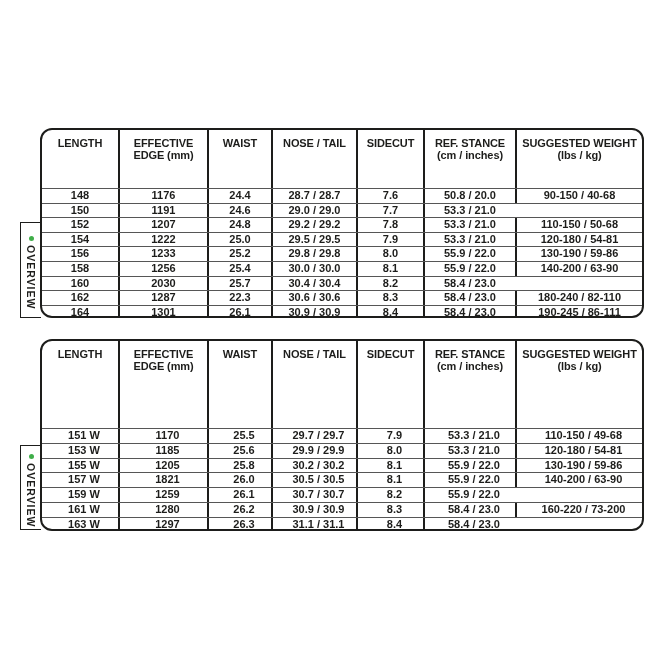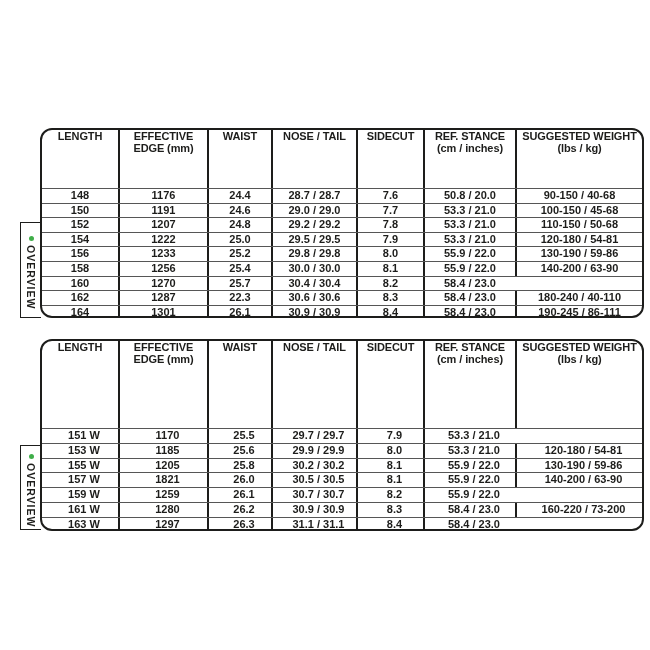--- a/index.html
+++ b/index.html
@@ -30,21 +30,21 @@
   .cell{
     text-align:center;
     font-weight:bold;
     font-size:11px;
     overflow:hidden;
     white-space:nowrap;
   }
   .cell + .cell{border-left:2px solid var(--border,#1d1d1b);}
 
   .thead .cell{
-    padding-top:0;
+    padding-top:7px;
     line-height:12px;
     letter-spacing:-0.1px;
   }
   .t1 .thead{height:58px;}
   .t2 .thead{height:87px;}
 
   .tbody .row{border-top:1px solid var(--row-line,#565656);}
   .t1 .tbody .cell{height:13.6px;line-height:13.6px;}
   .t2 .tbody .cell{height:13.8px;line-height:13.8px;padding-left:8px;}
 
@@ -122,21 +122,20 @@
           <div class="cell">50.8 / 20.0</div>
           <div class="cell">90-150 / 40-68</div>
         </div>
         <div class="row">
           <div class="cell">150</div>
           <div class="cell">1191</div>
           <div class="cell">24.6</div>
           <div class="cell">29.0 / 29.0</div>
           <div class="cell">7.7</div>
           <div class="cell">53.3 / 21.0</div>
-          <div class="cell">100-150 / 45-68</div>
         </div>
         <div class="row">
           <div class="cell">152</div>
           <div class="cell">1207</div>
           <div class="cell">24.8</div>
           <div class="cell">29.2 / 29.2</div>
           <div class="cell">7.8</div>
           <div class="cell">53.3 / 21.0</div>
           <div class="cell">110-150 / 50-68</div>
         </div>
@@ -162,34 +161,34 @@
           <div class="cell">158</div>
           <div class="cell">1256</div>
           <div class="cell">25.4</div>
           <div class="cell">30.0 / 30.0</div>
           <div class="cell">8.1</div>
           <div class="cell">55.9 / 22.0</div>
           <div class="cell">140-200 / 63-90</div>
         </div>
         <div class="row">
           <div class="cell">160</div>
-          <div class="cell">1270</div>
+          <div class="cell">2030</div>
           <div class="cell">25.7</div>
           <div class="cell">30.4 / 30.4</div>
           <div class="cell">8.2</div>
           <div class="cell">58.4 / 23.0</div>
         </div>
         <div class="row">
           <div class="cell">162</div>
           <div class="cell">1287</div>
           <div class="cell">22.3</div>
           <div class="cell">30.6 / 30.6</div>
           <div class="cell">8.3</div>
           <div class="cell">58.4 / 23.0</div>
-          <div class="cell">180-240 / 40-110</div>
+          <div class="cell">180-240 / 82-110</div>
         </div>
         <div class="row">
           <div class="cell">164</div>
           <div class="cell">1301</div>
           <div class="cell">26.1</div>
           <div class="cell">30.9 / 30.9</div>
           <div class="cell">8.4</div>
           <div class="cell">58.4 / 23.0</div>
           <div class="cell">190-245 / 86-111</div>
         </div>
@@ -229,20 +228,21 @@
         </div>
       </div>
       <div class="tbody">
         <div class="row">
           <div class="cell">151 W</div>
           <div class="cell">1170</div>
           <div class="cell">25.5</div>
           <div class="cell">29.7 /  29.7</div>
           <div class="cell">7.9</div>
           <div class="cell">53.3 / 21.0</div>
+          <div class="cell">110-150 / 49-68</div>
         </div>
         <div class="row">
           <div class="cell">153 W</div>
           <div class="cell">1185</div>
           <div class="cell">25.6</div>
           <div class="cell">29.9 / 29.9</div>
           <div class="cell">8.0</div>
           <div class="cell">53.3 / 21.0</div>
           <div class="cell">120-180 / 54-81</div>
         </div>

